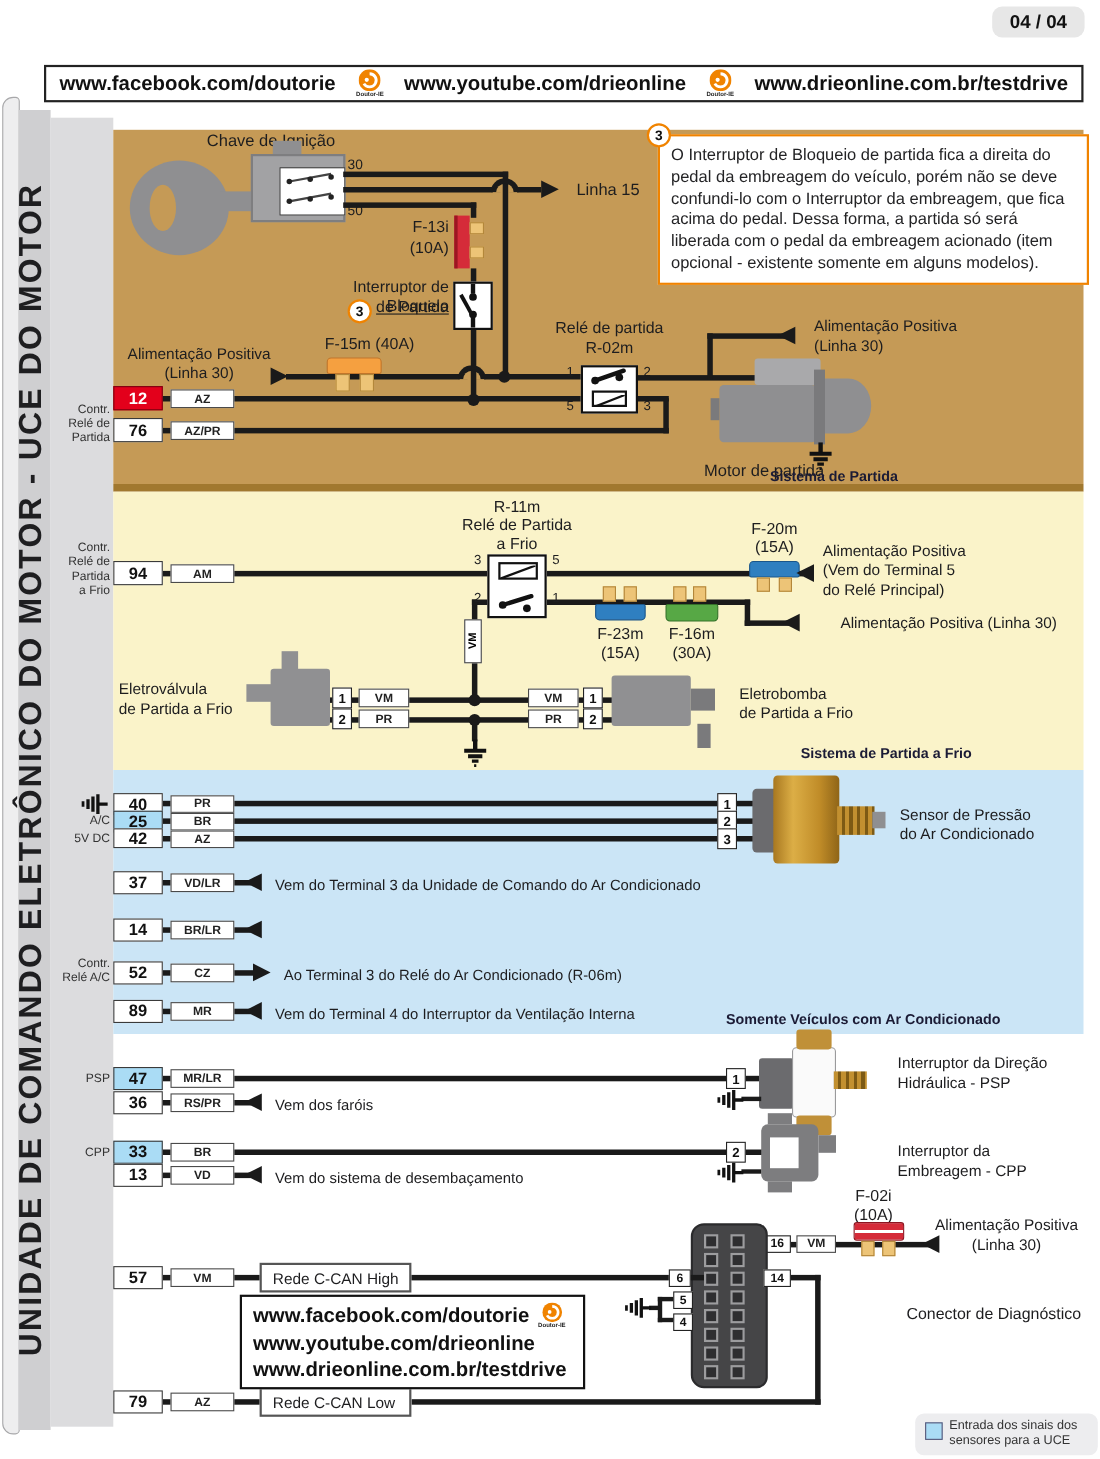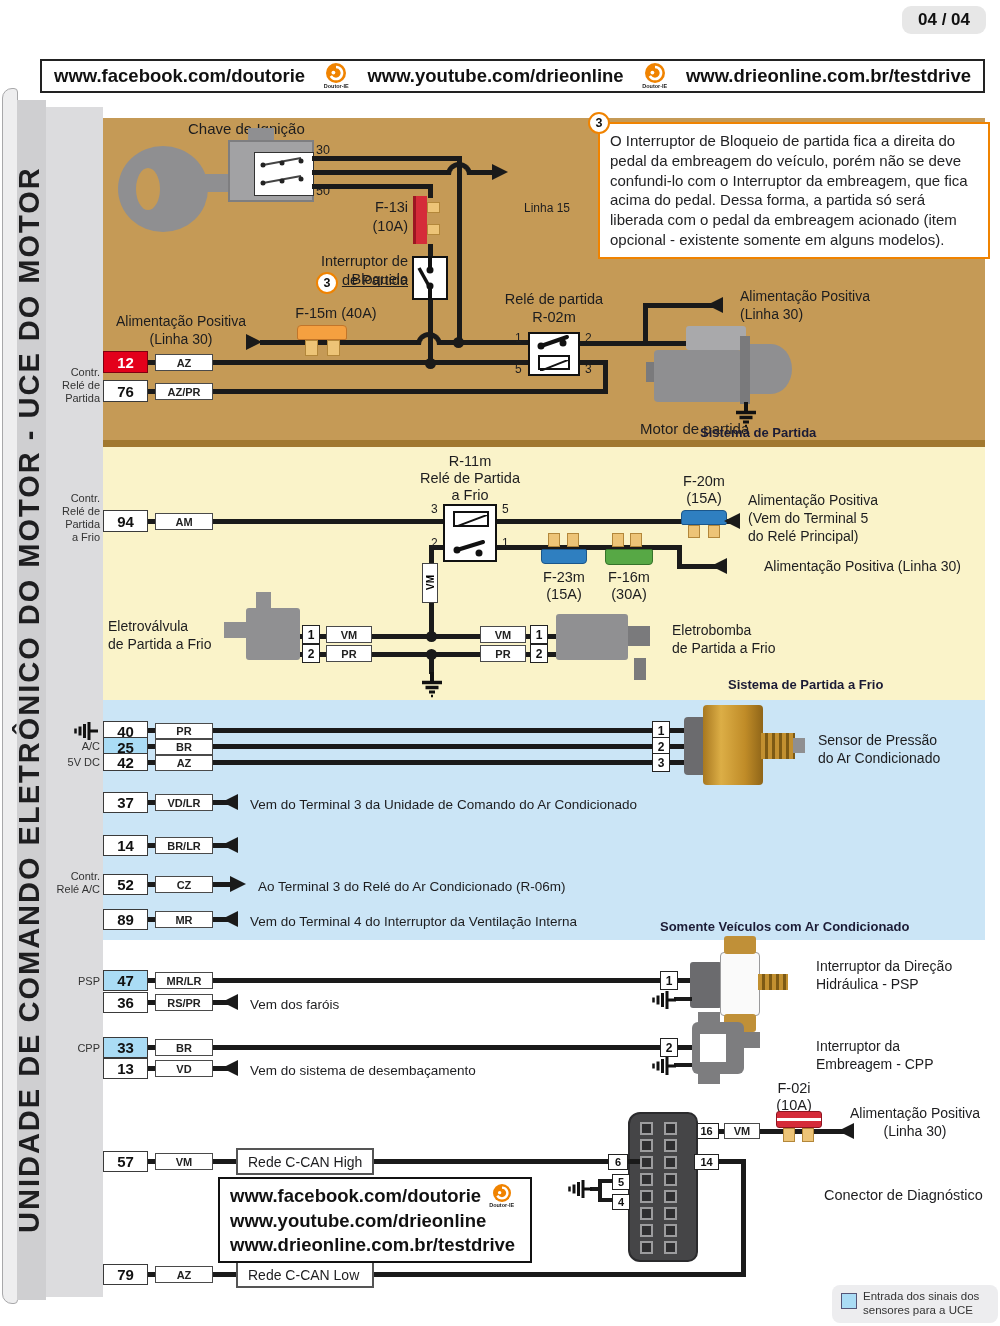--- a/index.html
+++ b/index.html
@@ -90,21 +90,21 @@
   </div>
   <div class="lbl" style="left:316px;top:143px;font-size:12.5px;">30</div>
   <div class="lbl" style="left:316px;top:184px;font-size:12.5px;">50</div>
 
   <div class="wire" style="left:312px;top:156px;width:150px;height:5px;"></div>
   <div class="wire" style="left:457px;top:156px;width:5px;height:190px;"></div>
   <div class="wire" style="left:312px;top:170px;width:136px;height:5px;"></div>
   <div class="hop" style="left:446px;top:162px;"></div>
   <div class="wire" style="left:470px;top:170px;width:22px;height:5px;"></div>
   <div class="arrr" style="left:492px;top:164px;"></div>
-  <div class="lbl" style="left:524px;top:164px;font-size:12px;margin-top:37px;">Linha 15</div>
+  <div class="lbl" style="left:524px;top:164px;font-size:15px;">Linha 15</div>
   <div class="wire" style="left:312px;top:184px;width:121px;height:5px;"></div>
   <div class="wire" style="left:428px;top:184px;width:5px;height:14px;"></div>
 
   <div class="abs" style="left:413px;top:196px;width:14px;height:48px;background:#d52b39;border-left:3px solid #9c1622;box-sizing:border-box;"></div>
   <div class="fuseleg" style="left:427px;top:202px;width:13px;height:11px;"></div>
   <div class="fuseleg" style="left:427px;top:224px;width:13px;height:11px;"></div>
   <div class="lbl lbl-r" style="left:352px;top:198px;width:56px;font-size:14.5px;">F-13i</div>
   <div class="lbl lbl-r" style="left:348px;top:217px;width:60px;font-size:14.5px;">(10A)</div>
   <div class="wire" style="left:428px;top:244px;width:5px;height:14px;"></div>
 

